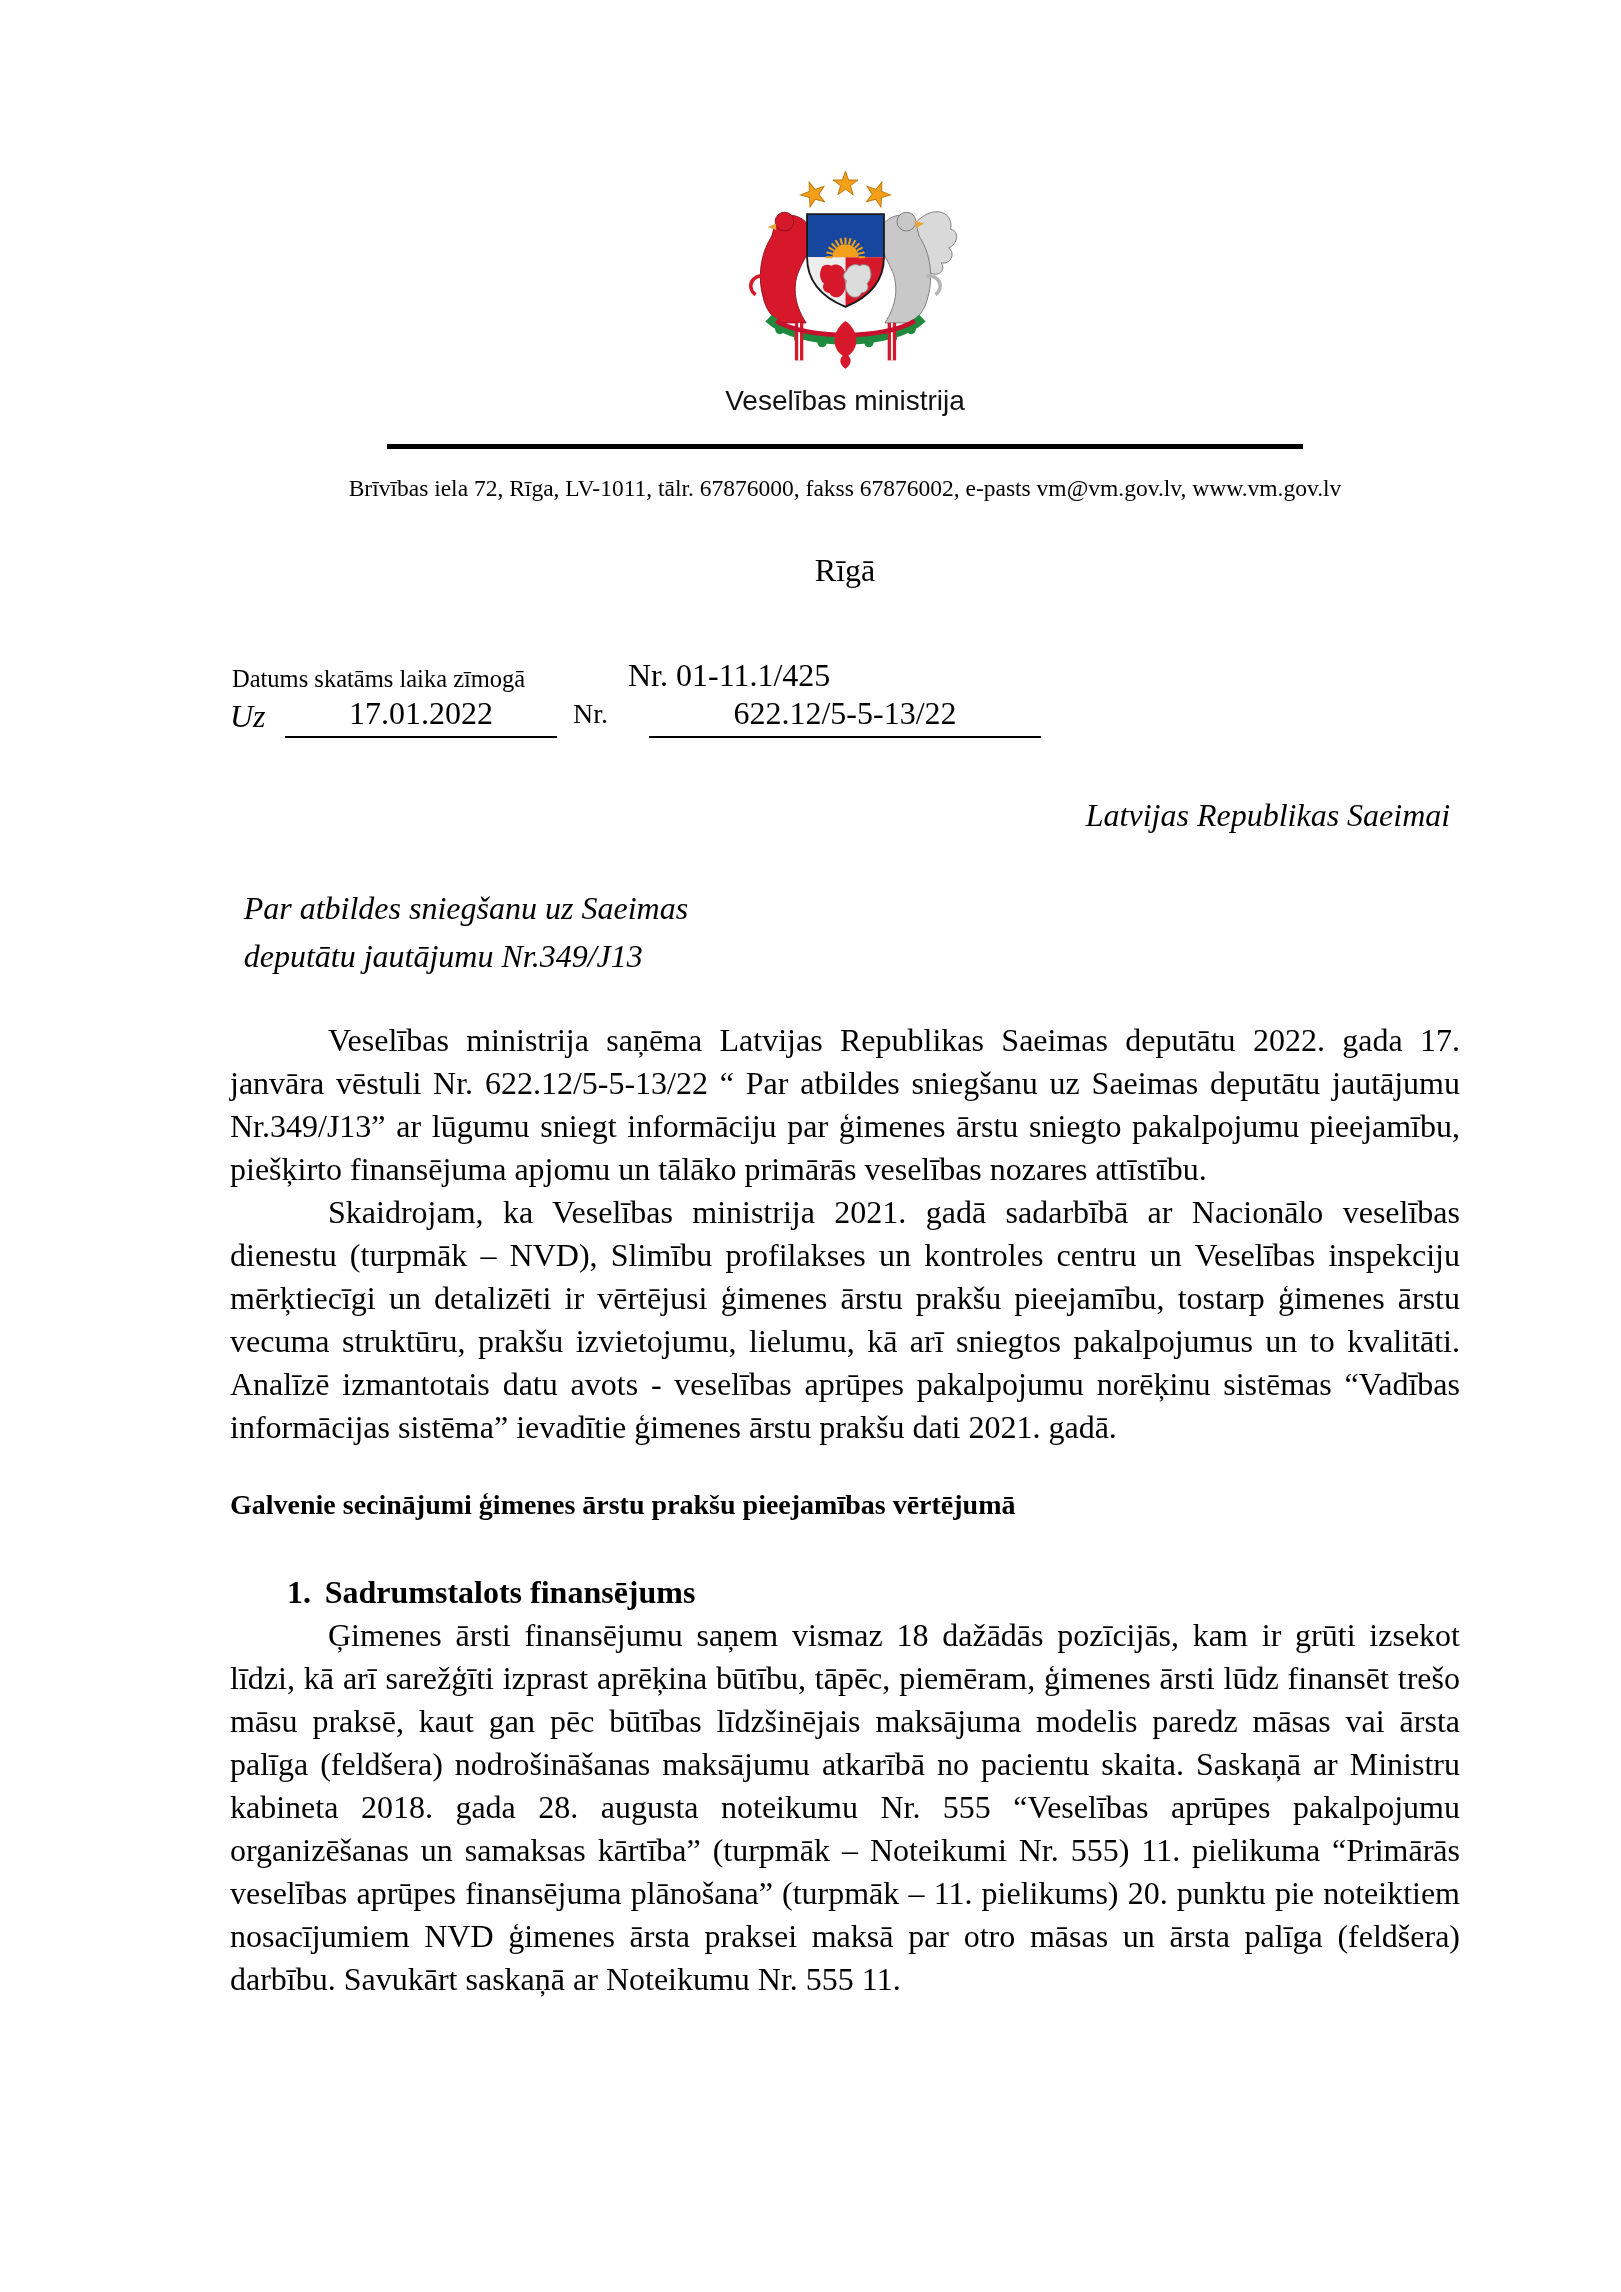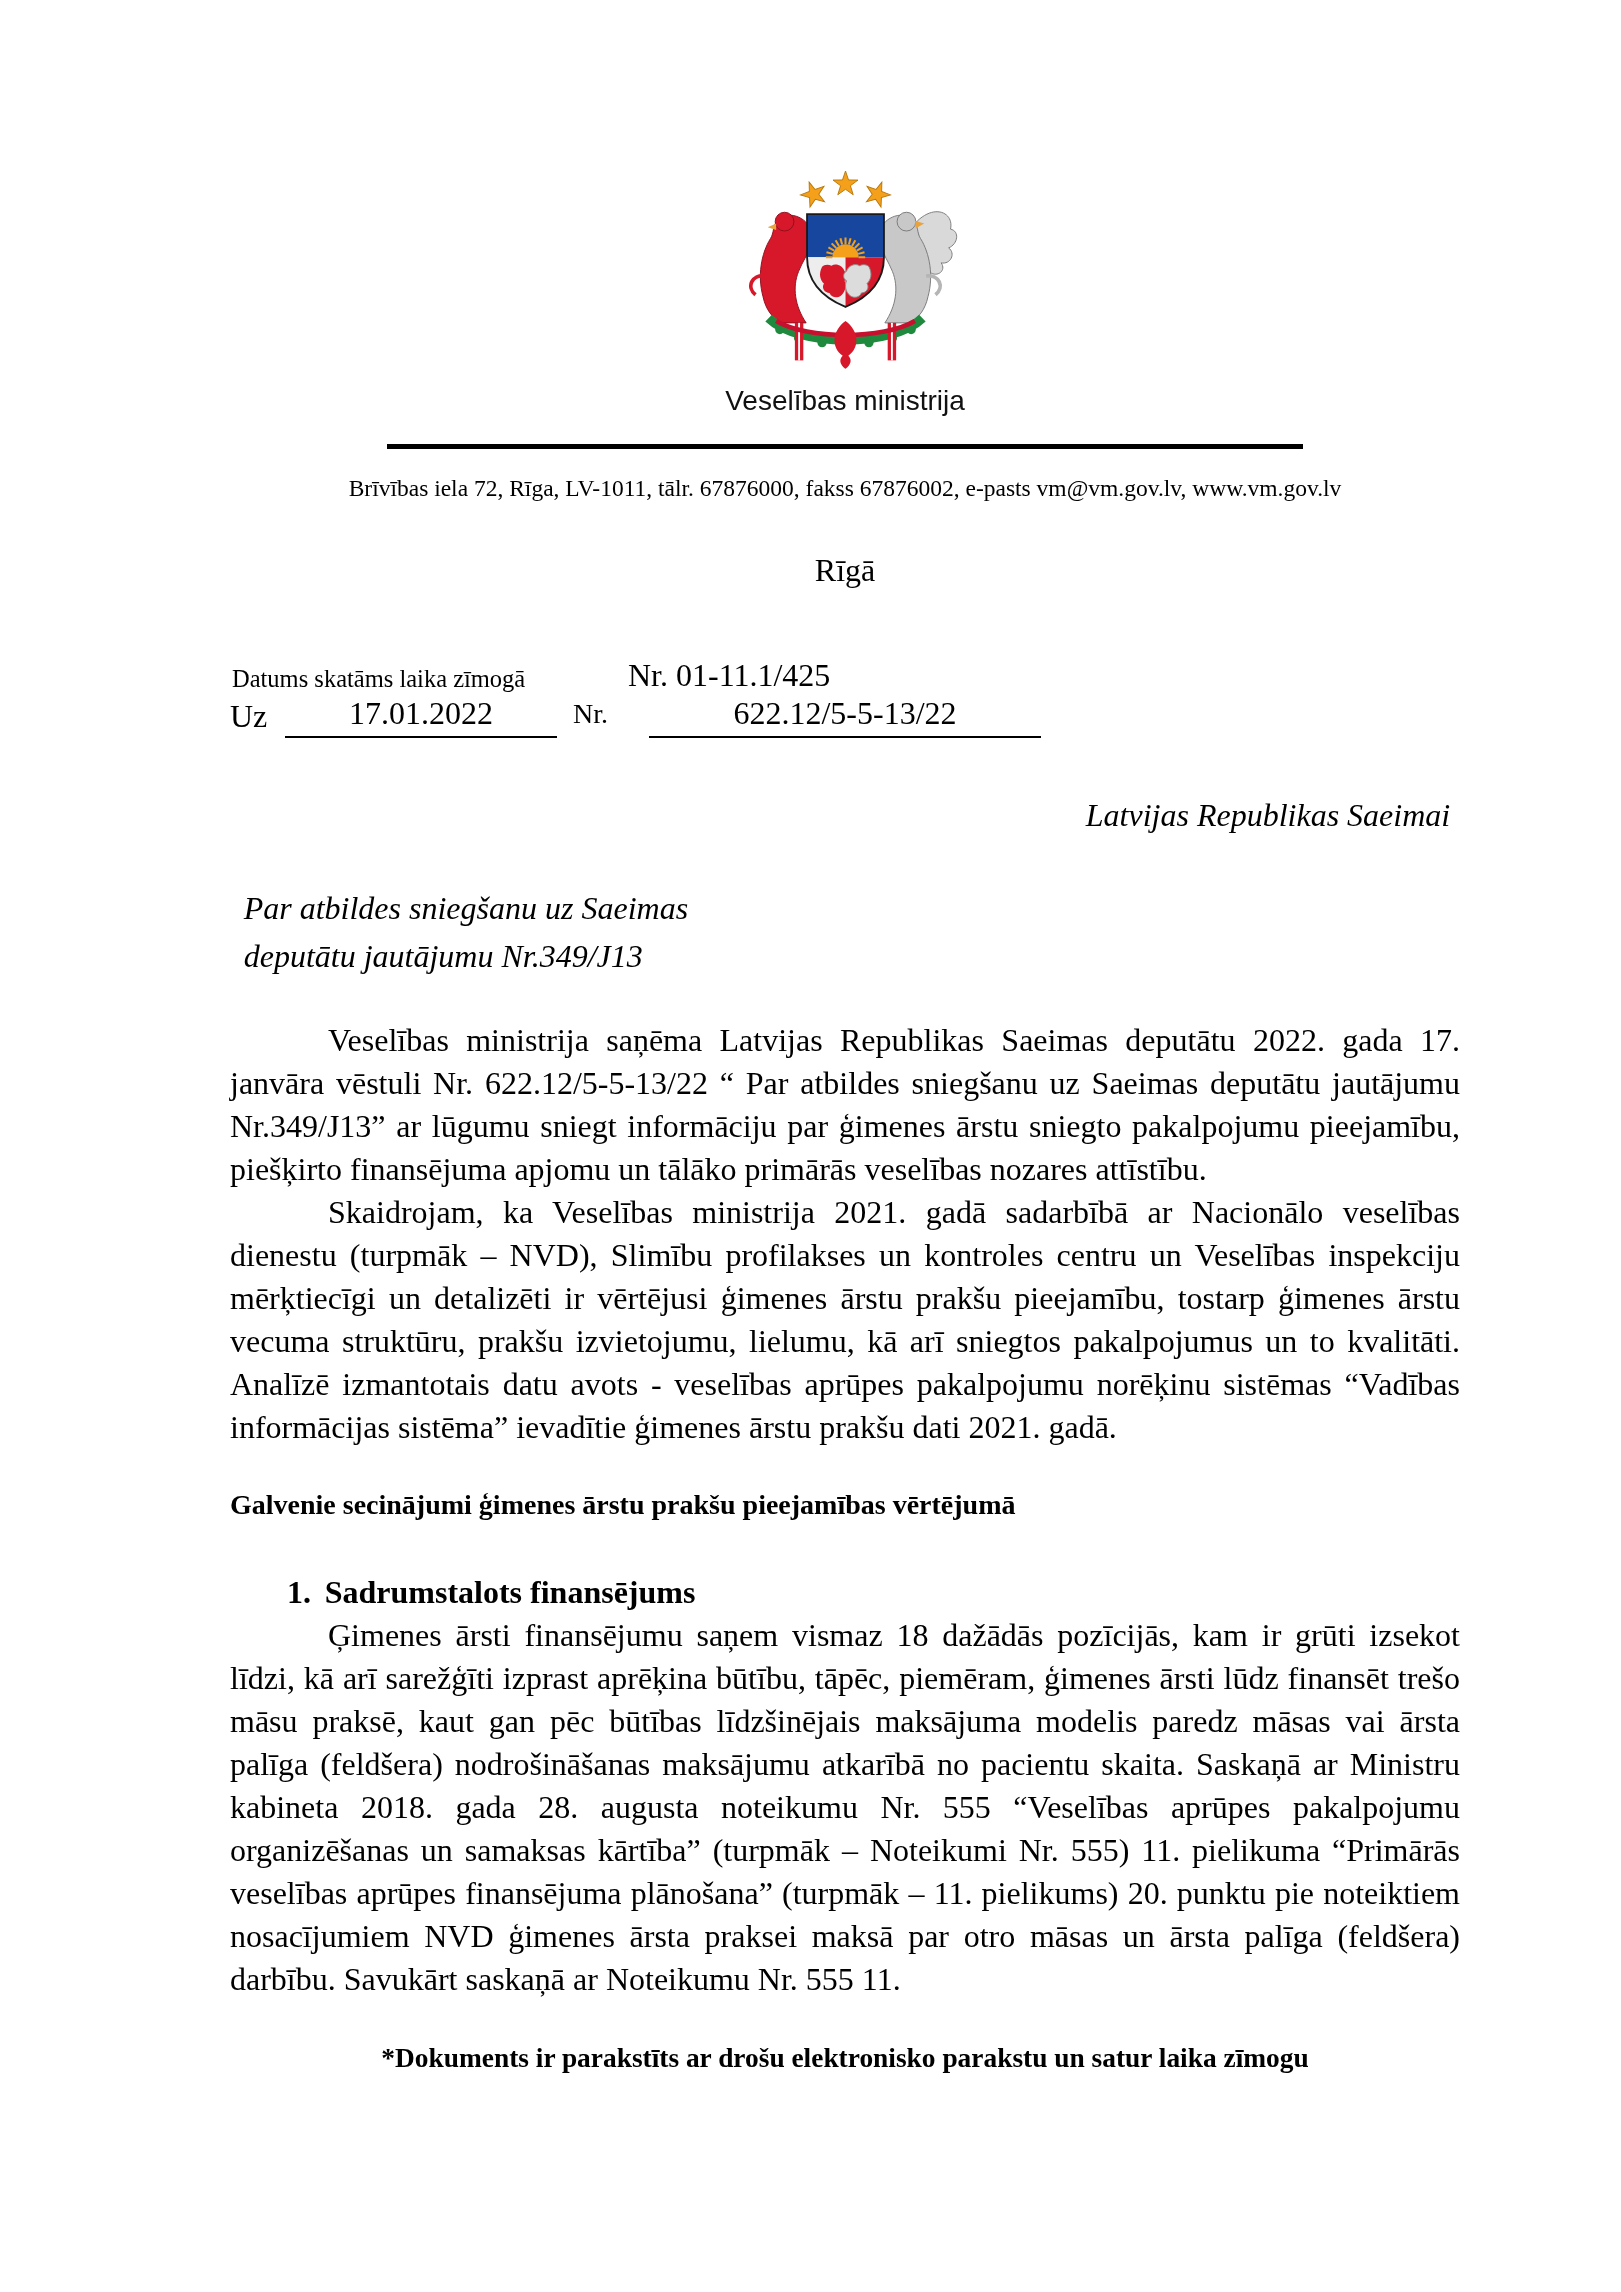--- a/index.html
+++ b/index.html
@@ -40,21 +40,21 @@
   .city-line {
     margin-top: 49px;
     text-align: center;
     font-size: 32px;
     line-height: 39px;
   }
   
   .ref-block { position: relative; margin-top: 67px; height: 86px; }
   .ref-block .date-note { position: absolute; left: 2px; top: 7.8px; font-size: 24.5px; }
   .ref-block .doc-number { position: absolute; left: 398px; top: 0; font-size: 32px; }
-  .ref-block .uz-label { position: absolute; left: 0; top: 41px; font-size: 32px; }
+  .ref-block .uz-label { position: absolute; left: 0; top: 41px; font-size: 32px; font-style: italic; }
   .ref-block .nr-label { position: absolute; left: 343px; top: 41px; font-size: 28px; }
   .underfield {
     position: absolute;
     top: 37px;
     display: inline-block;
     text-align: center;
     font-size: 32px;
     line-height: 39px;
     padding-bottom: 3px;
     border-bottom: 2.9px solid #000;
@@ -218,16 +218,15 @@
   <p class="body-par">Skaidrojam, ka Veselības ministrija 2021. gadā sadarbībā ar Nacionālo veselības dienestu (turpmāk – NVD), Slimību profilakses un kontroles centru un Veselības inspekciju mērķtiecīgi un detalizēti ir vērtējusi ģimenes ārstu prakšu pieejamību, tostarp ģimenes ārstu vecuma struktūru, prakšu izvietojumu, lielumu, kā arī sniegtos pakalpojumus un to kvalitāti. Analīzē izmantotais datu avots - veselības aprūpes pakalpojumu norēķinu sistēmas “Vadības informācijas sistēma” ievadītie ģimenes ārstu prakšu dati 2021. gadā.</p>
 
   <h2 class="section-heading">Galvenie secinājumi ģimenes ārstu prakšu pieejamības vērtējumā</h2>
 
   <div class="item-line">
     <span class="item-number">1.</span><span>Sadrumstalots finansējums</span>
   </div>
 
   <p class="body-par">Ģimenes ārsti finansējumu saņem vismaz 18 dažādās pozīcijās, kam ir grūti izsekot līdzi, kā arī sarežģīti izprast aprēķina būtību, tāpēc, piemēram, ģimenes ārsti lūdz finansēt trešo māsu praksē, kaut gan pēc būtības līdzšinējais maksājuma modelis paredz māsas vai ārsta palīga (feldšera) nodrošināšanas maksājumu atkarībā no pacientu skaita. Saskaņā ar Ministru kabineta 2018. gada 28. augusta noteikumu Nr. 555 “Veselības aprūpes pakalpojumu organizēšanas un samaksas kārtība” (turpmāk – Noteikumi Nr. 555) 11. pielikuma “Primārās veselības aprūpes finansējuma plānošana” (turpmāk – 11. pielikums) 20. punktu pie noteiktiem nosacījumiem NVD ģimenes ārsta praksei maksā par otro māsas un ārsta palīga (feldšera) darbību. Savukārt saskaņā ar Noteikumu Nr. 555 11.</p>
 
-  <div class="doc-footer">*Dokuments ir parakstīts ar drošu elektronisko parakstu un satur laika zīmogu</div>
 
 </div>
 
 
 </body></html>

